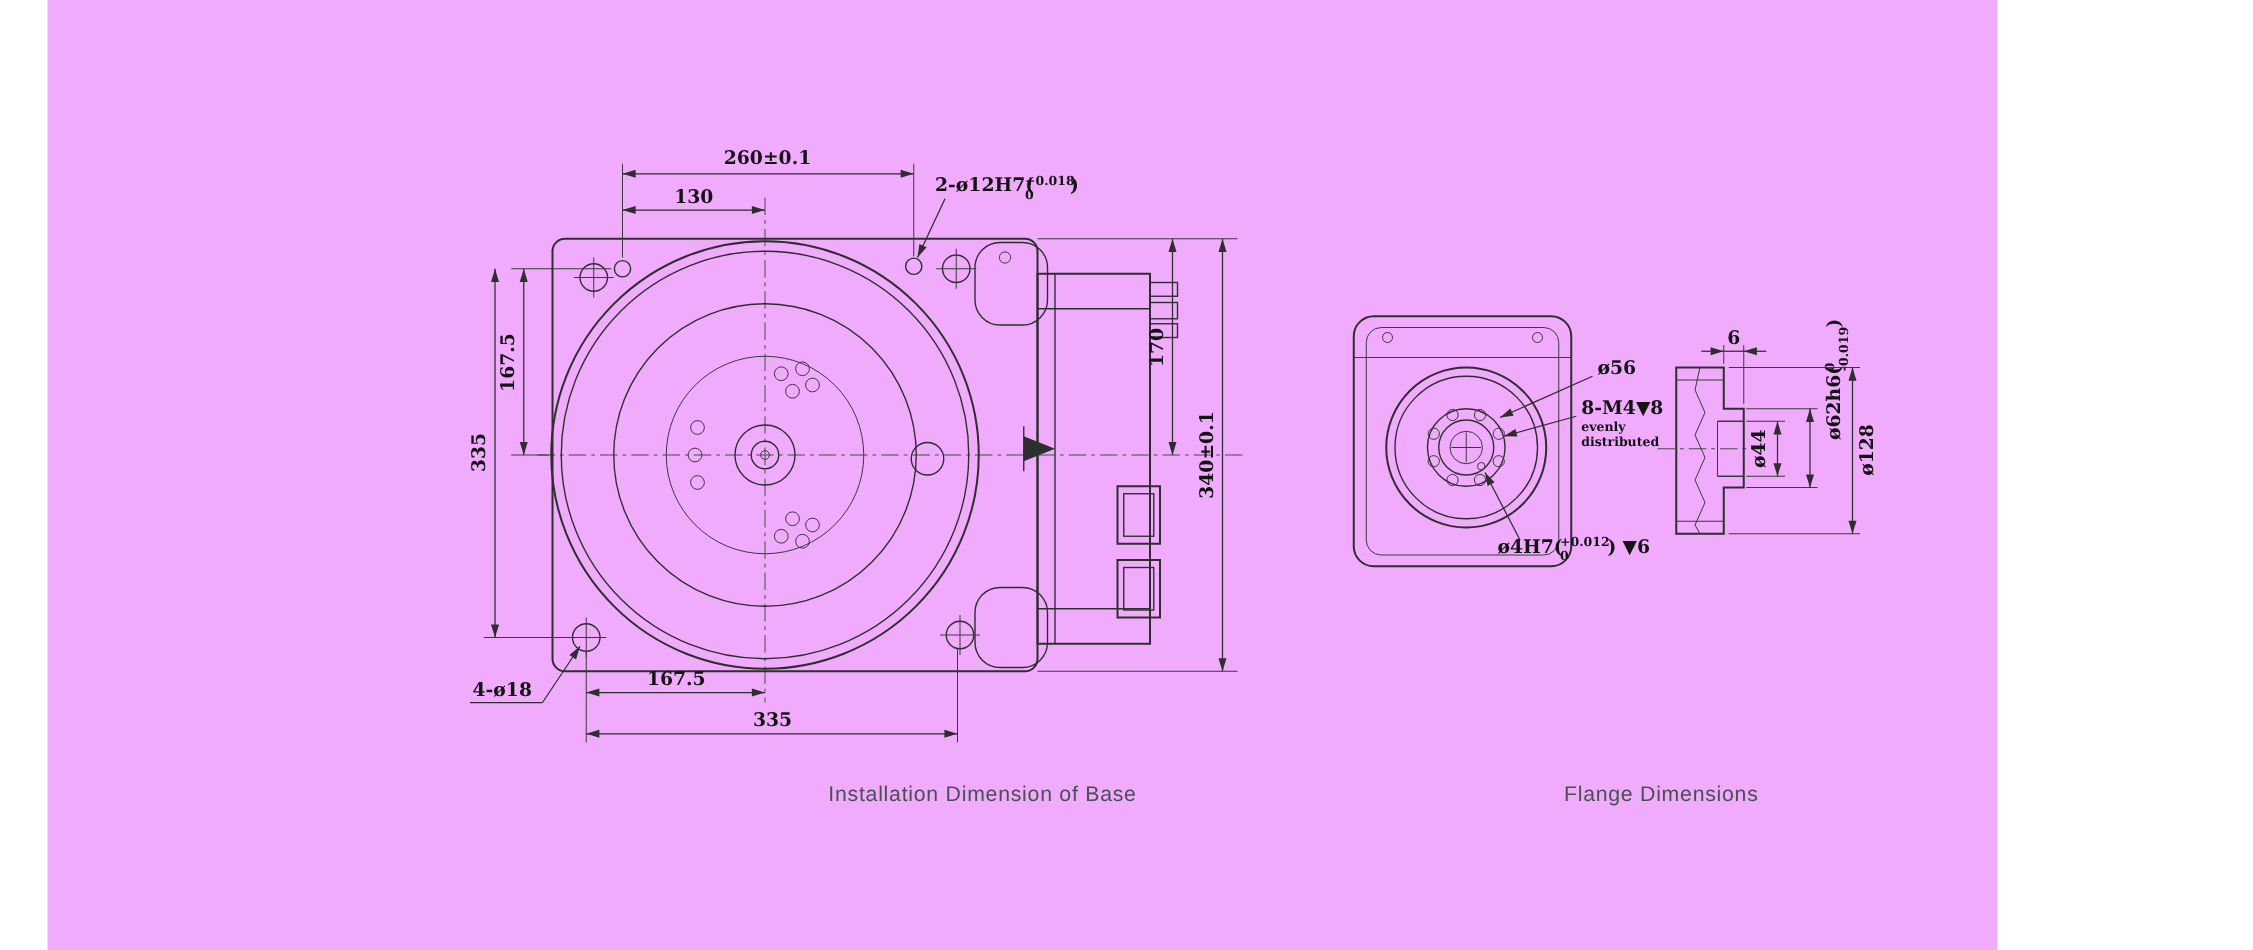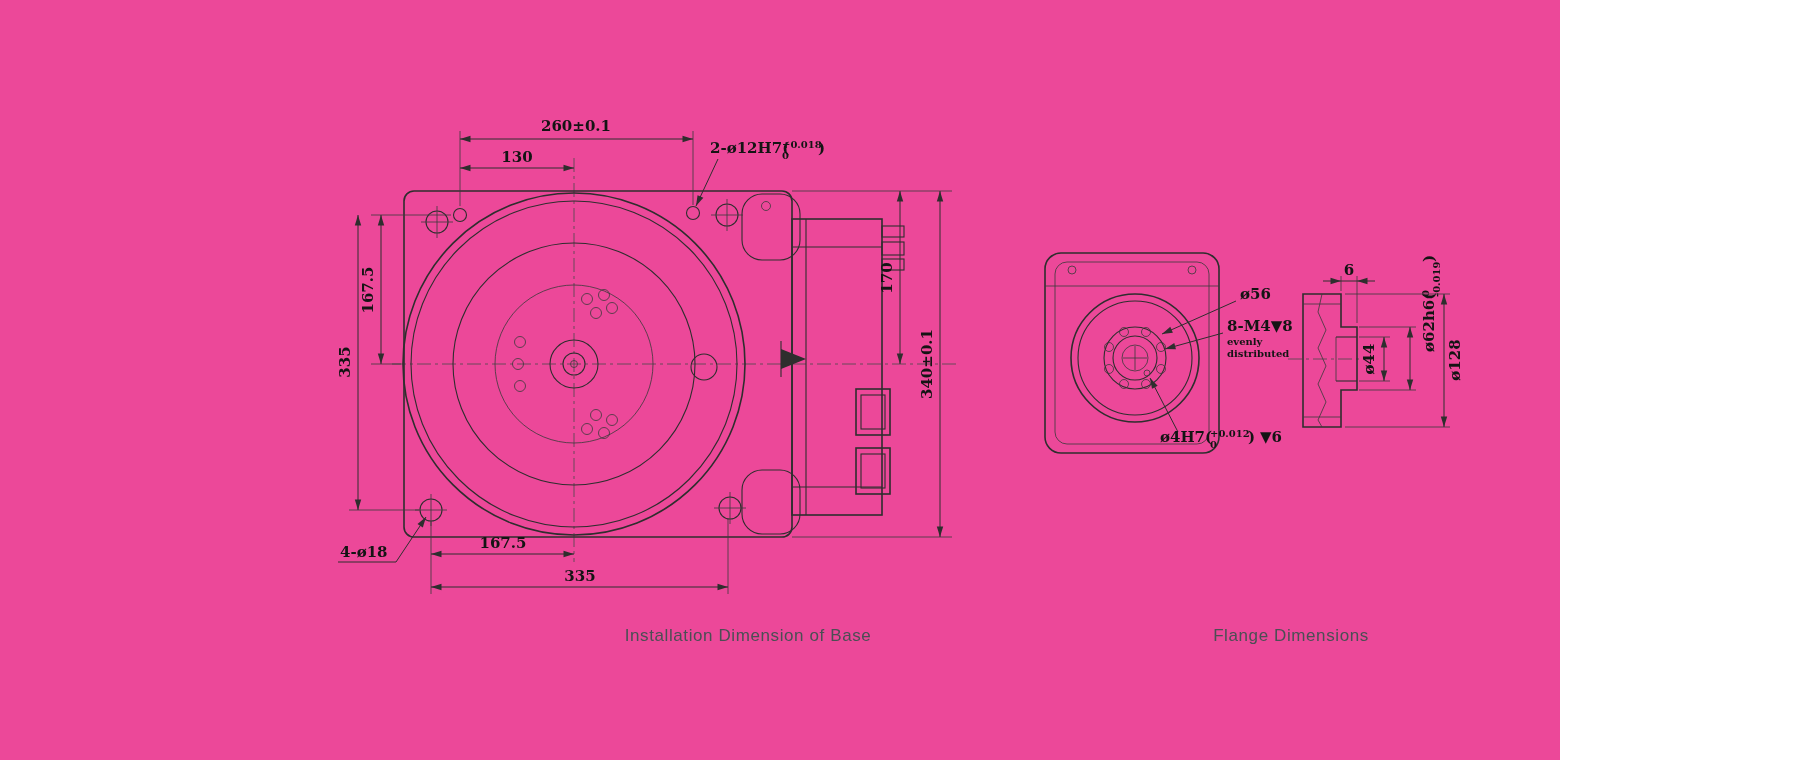--- a/index.html
+++ b/index.html
@@ -1,16 +1,16 @@
 <!DOCTYPE html>
 <html><head>
 <meta charset="utf-8">
 <style>
   html,body { margin:0; padding:0; background:#ffffff; }
-  .stage { position:relative; width:1560px; height:760px; background:#ec4899; overflow:hidden; }
+  .stage { position:relative; width:1560px; height:760px; background:#f0abfc; overflow:hidden;margin-left:38px; }
   svg { display:block; }
   .ol   { fill:none; stroke:#2e2e2e; stroke-width:1.6; }
   .ol2  { fill:none; stroke:#2e2e2e; stroke-width:1.1; }
   .thin { fill:none; stroke:#3a3a3a; stroke-width:0.8; }
   .cl   { fill:none; stroke:#4a4a4a; stroke-width:0.8; stroke-dasharray:14 4 3 4; }
   .dim  { fill:none; stroke:#2e2e2e; stroke-width:1; }
   text.d  { font:bold 15px "DejaVu Serif", serif; fill:#141414; }
   text.ds { font:bold 10px "DejaVu Serif", serif; fill:#141414; }
   text.cap { font:17px "Liberation Sans", sans-serif; fill:#4b4f54; letter-spacing:0.6px; }
 </style>

